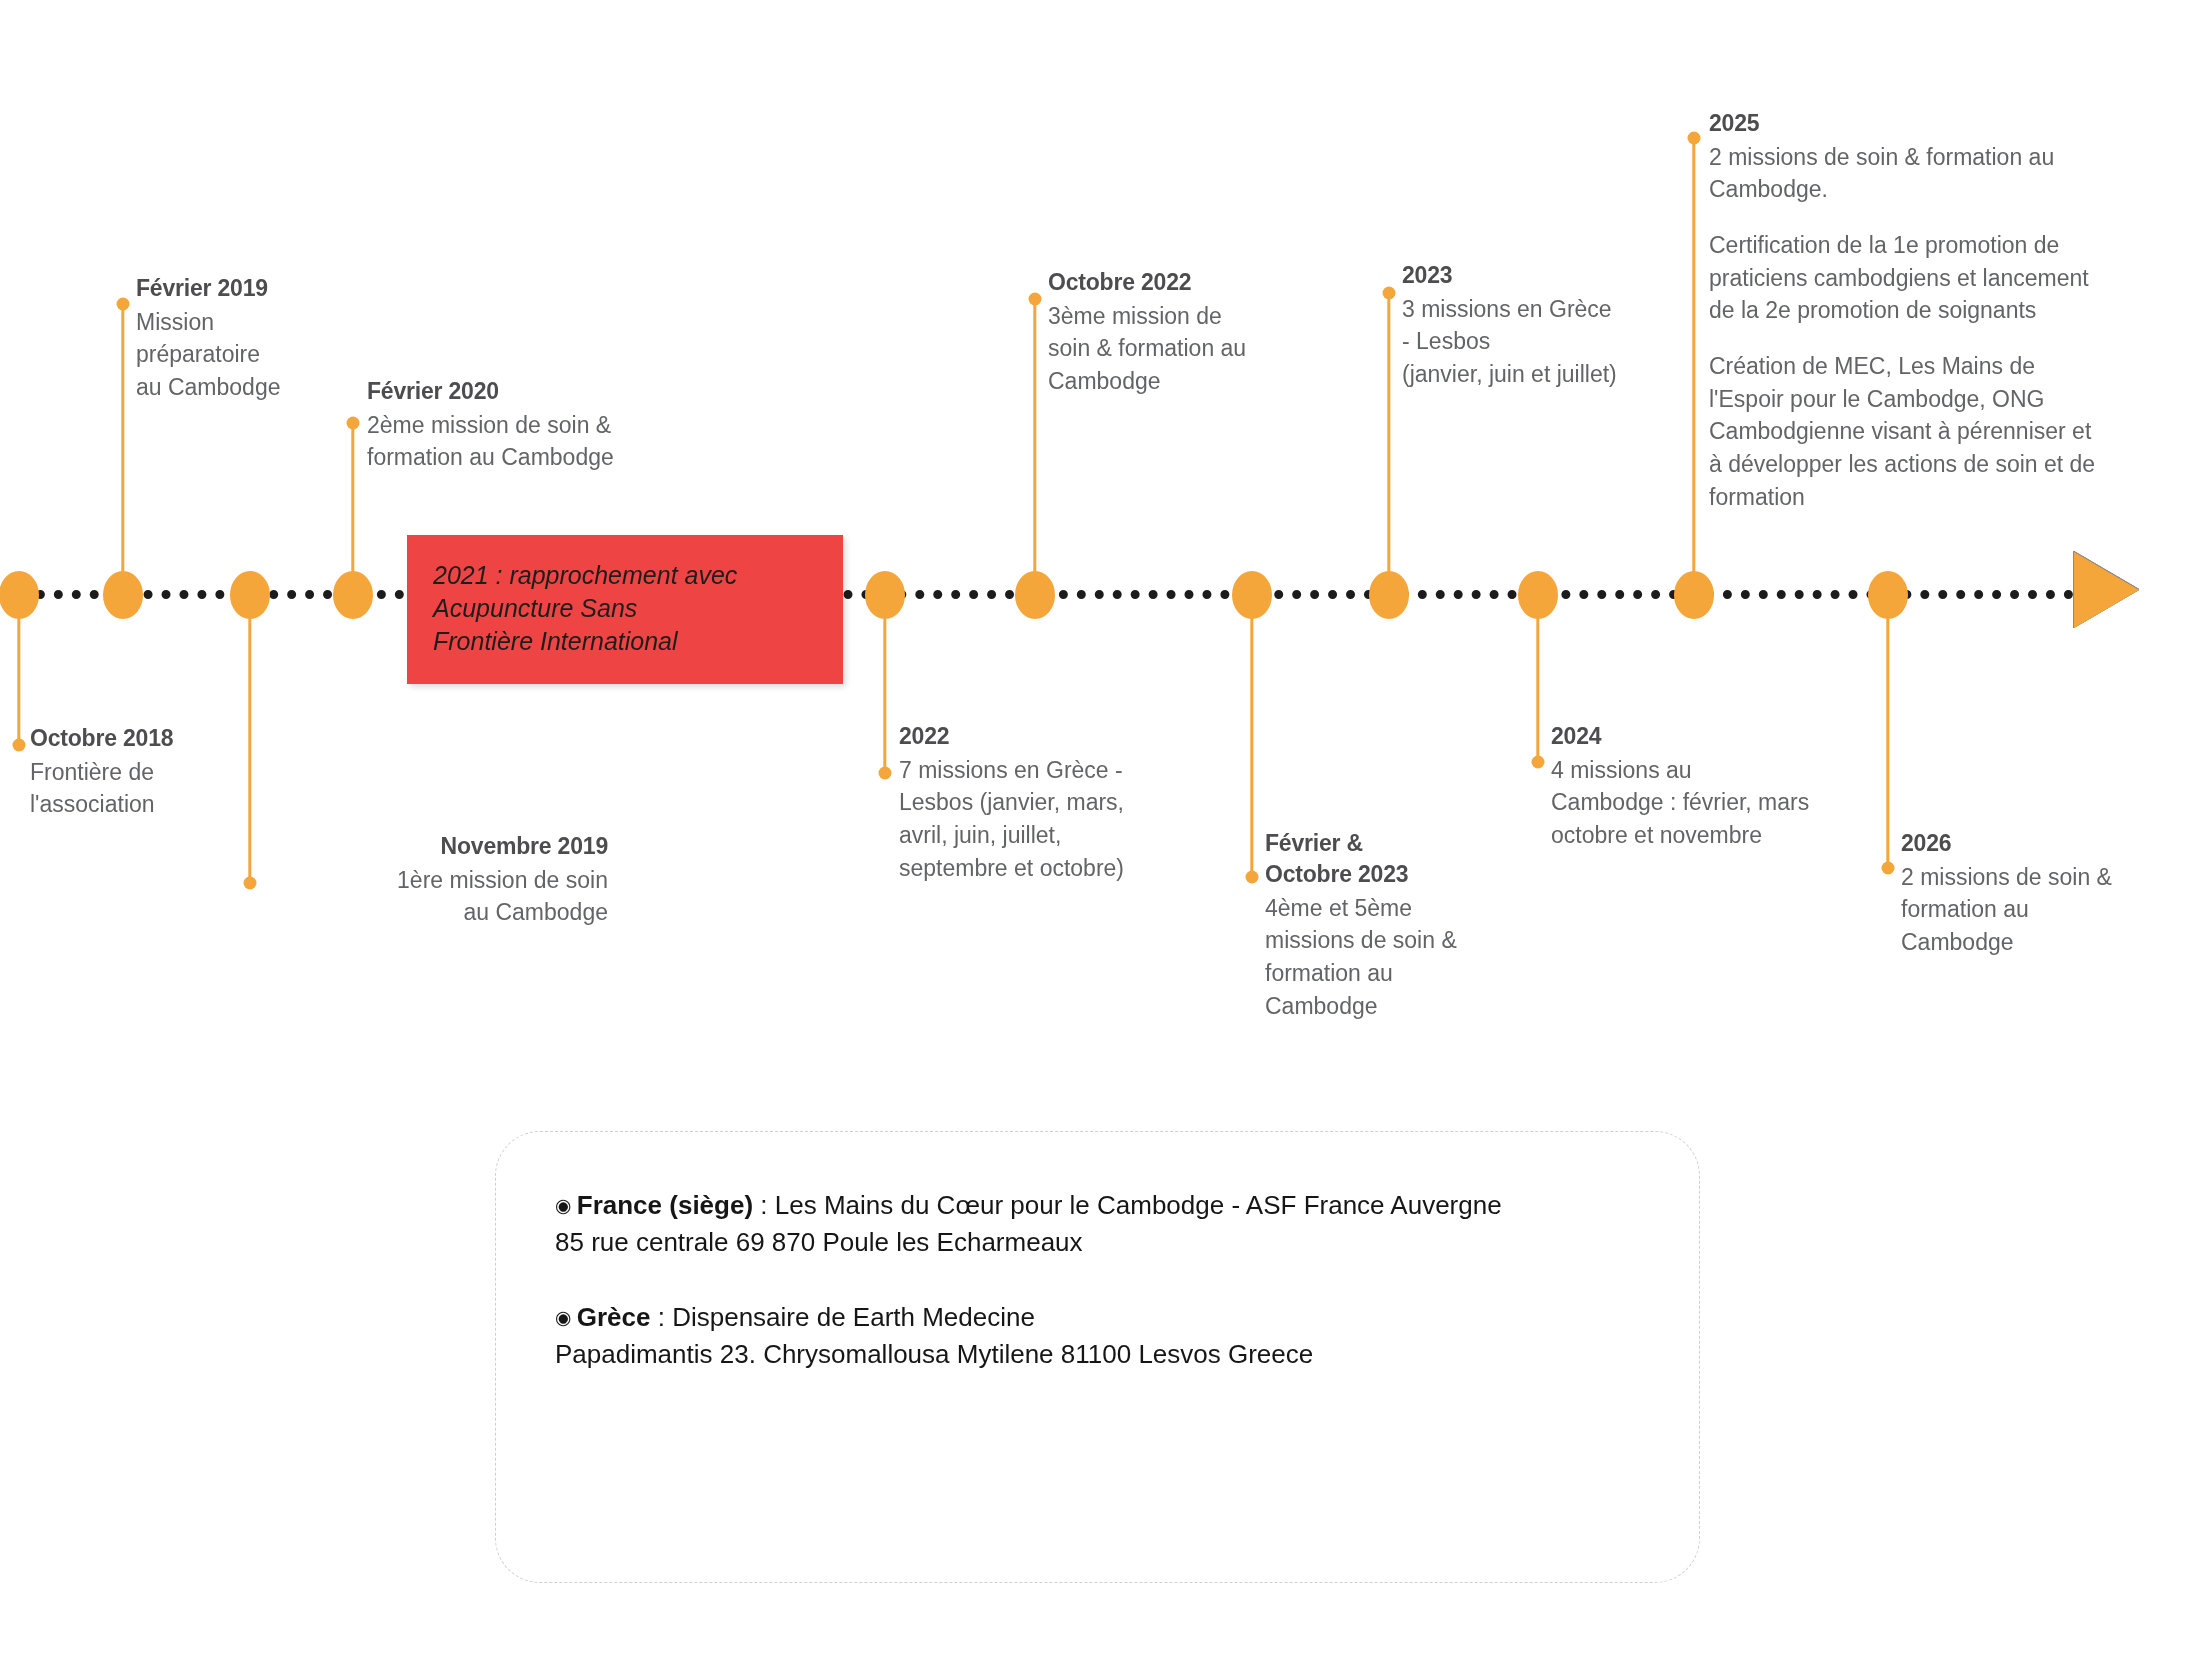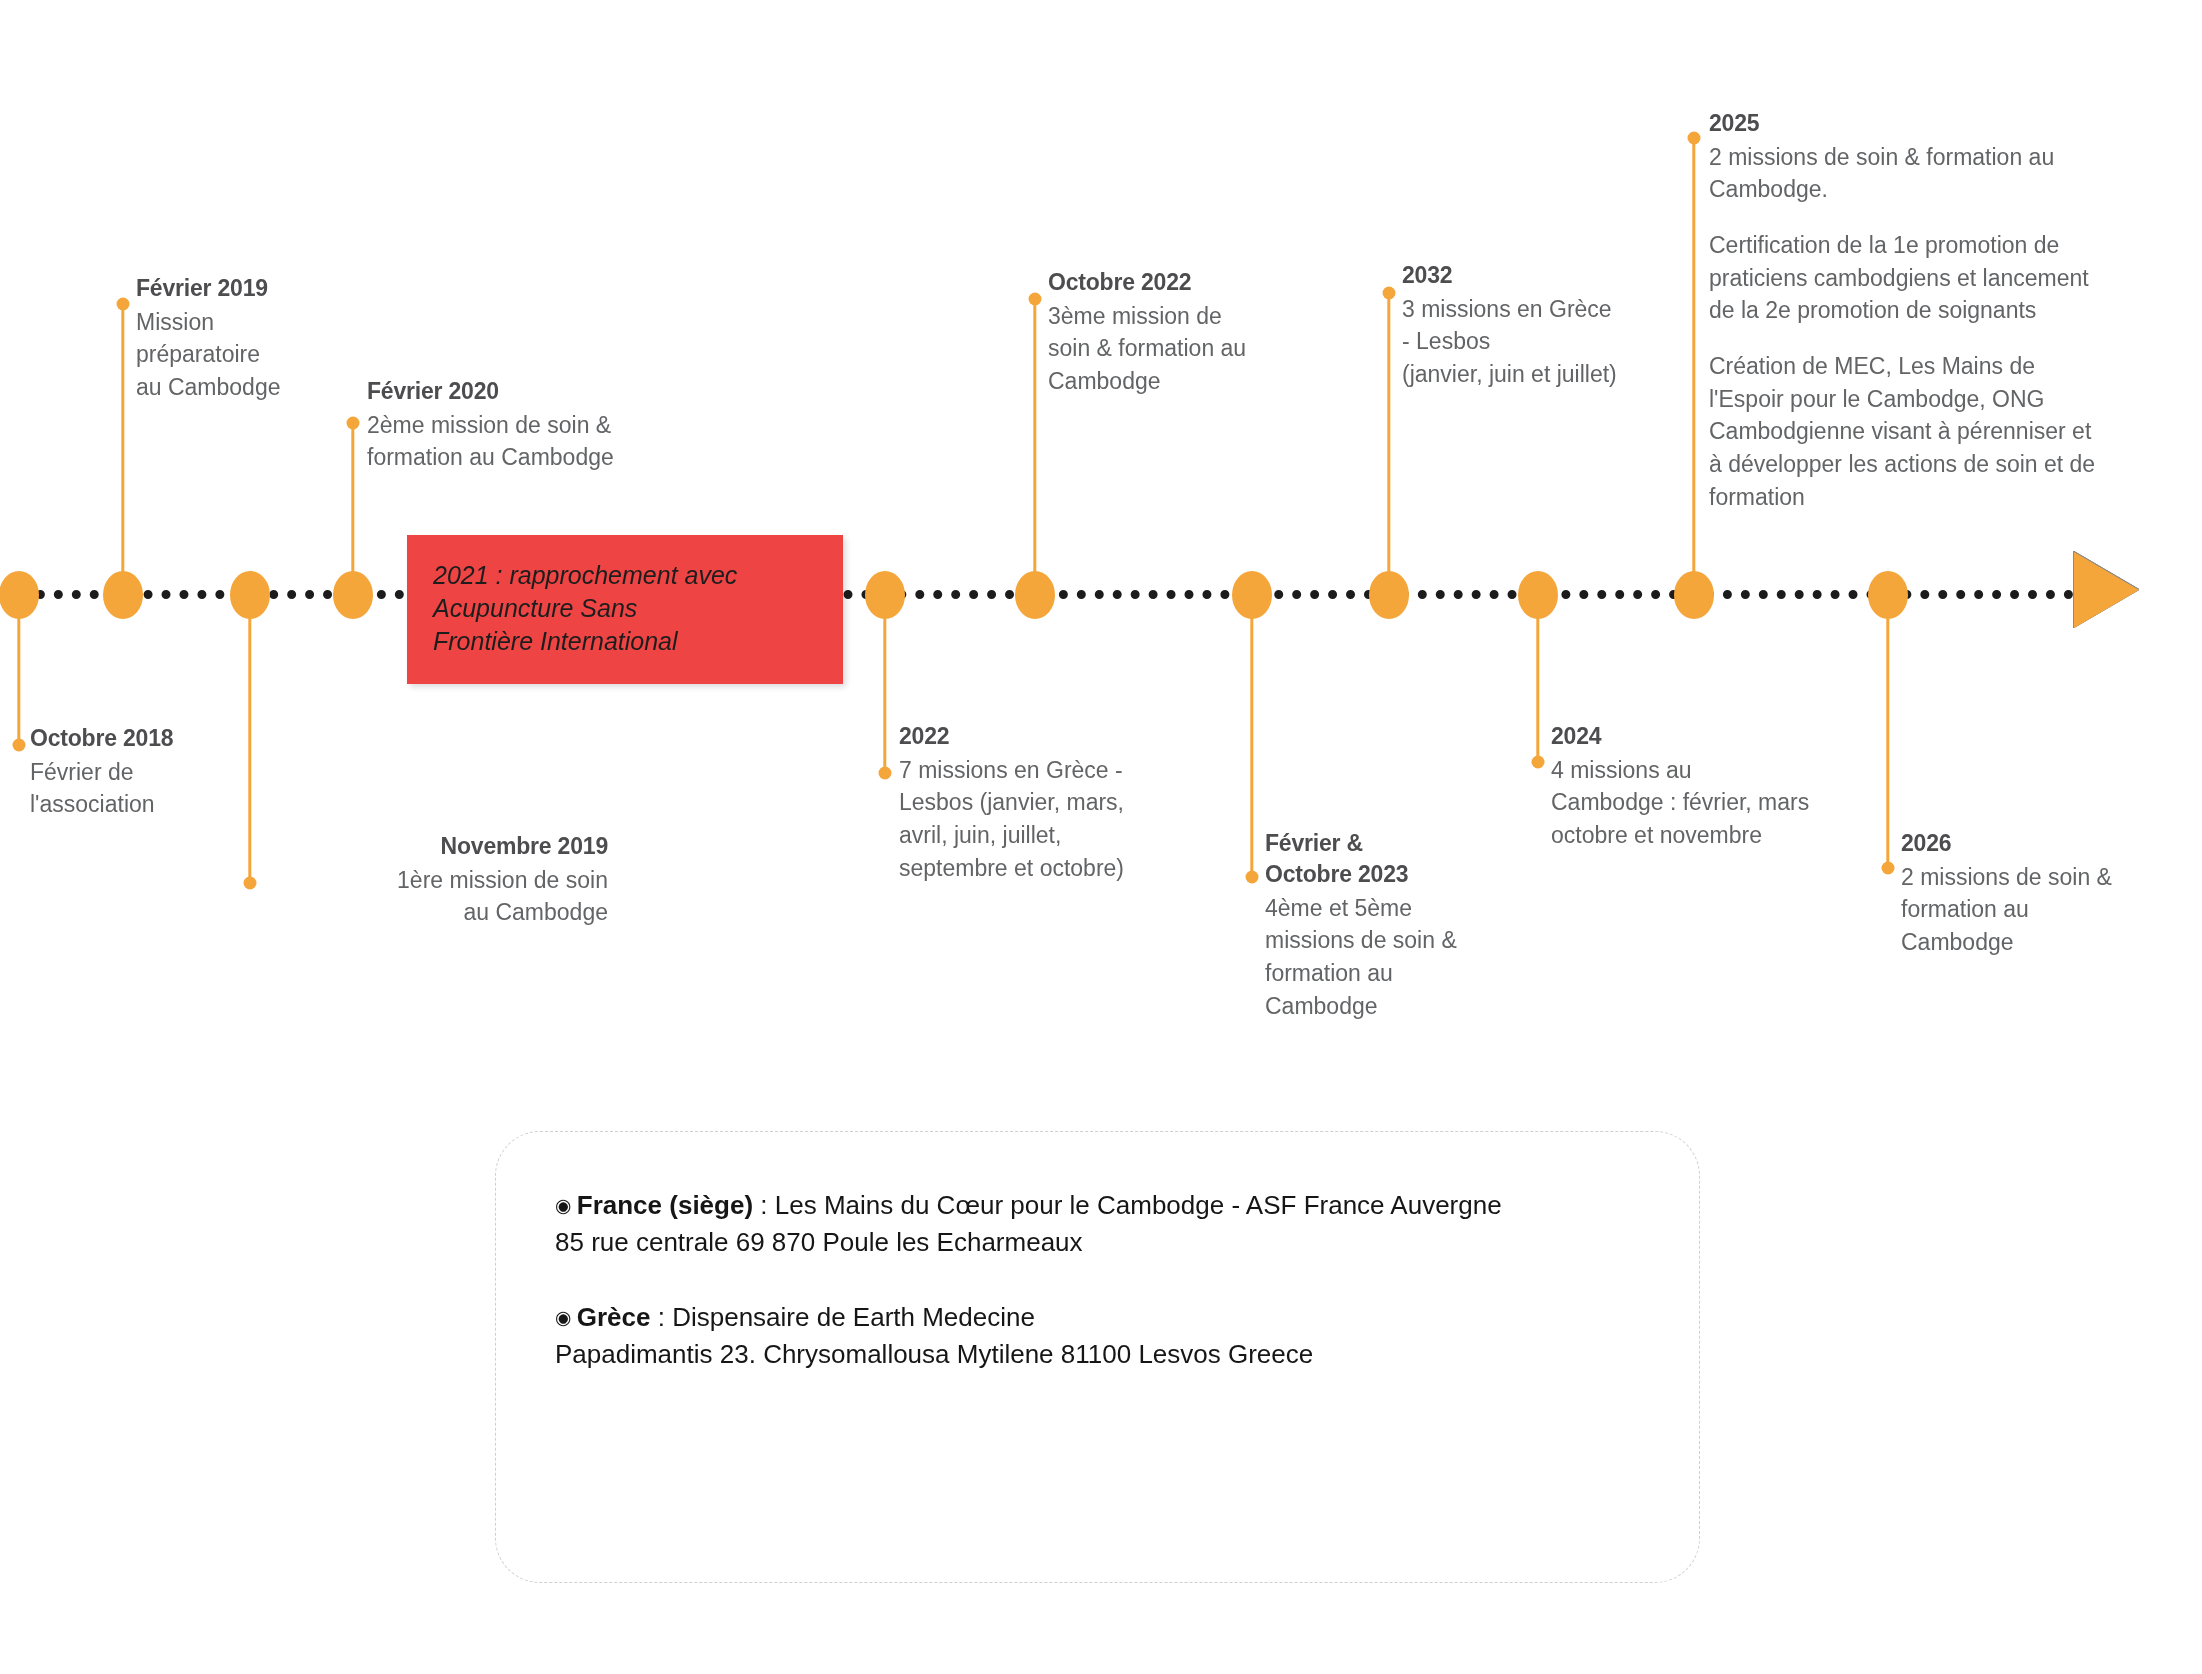--- a/index.html
+++ b/index.html
@@ -208,21 +208,21 @@
   <div class="stem-cap" style="left:1538px; top:762px;"></div>
 
   <div class="stem" style="left:1694px; top:138px; height:459px;"></div>
   <div class="stem-cap" style="left:1694px; top:138px;"></div>
 
   <div class="stem" style="left:1888px; top:590px; height:278px;"></div>
   <div class="stem-cap" style="left:1888px; top:868px;"></div>
 
   <div class="entry" style="left:30px; top:723px; width:258px;">
     <p class="entry-title">Octobre 2018</p>
-    <p class="entry-body">Février de
+    <p class="entry-body">Frontière de
 l'association</p>
   </div>
 
   <div class="entry" style="left:136px; top:273px; width:258px;">
     <p class="entry-title">Février 2019</p>
     <p class="entry-body">Mission
 préparatoire
 au Cambodge</p>
   </div>
 
@@ -256,21 +256,21 @@
   <div class="entry" style="left:1265px; top:828px; width:258px;">
     <p class="entry-title">Février &amp;
 Octobre 2023</p>
     <p class="entry-body">4ème et 5ème
 missions de soin &amp;
 formation au
 Cambodge</p>
   </div>
 
   <div class="entry" style="left:1402px; top:260px; width:293px;">
-    <p class="entry-title">2032</p>
+    <p class="entry-title">2023</p>
     <p class="entry-body">3 missions en Grèce
 - Lesbos
 (janvier, juin et juillet)</p>
   </div>
 
   <div class="entry" style="left:1551px; top:721px; width:344px;">
     <p class="entry-title">2024</p>
     <p class="entry-body">4 missions au
 Cambodge : février, mars
 octobre et novembre</p>

